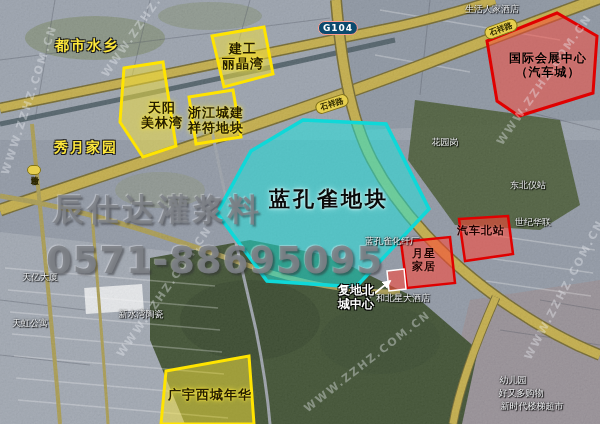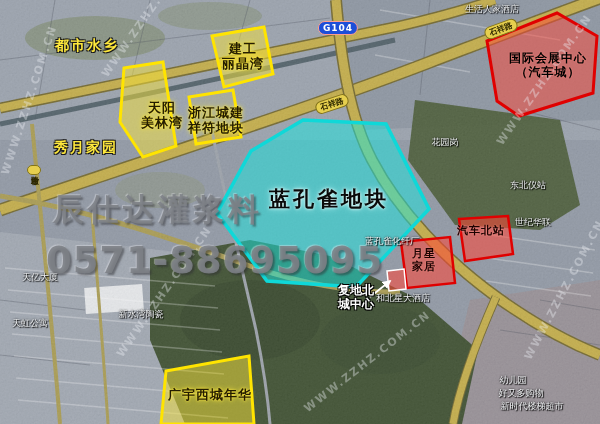--- a/index.html
+++ b/index.html
@@ -16,21 +16,21 @@
     text-shadow:0 0 3px rgba(255,255,255,.95),0 0 7px rgba(190,255,255,.85);}
   .red-dark{font-size:12px;font-weight:bold;color:#000000;letter-spacing:1px;
     text-shadow:0 0 2px rgba(255,140,130,.9);}
   .red-black{font-size:11px;font-weight:bold;color:#1c0200;letter-spacing:1px;
     text-shadow:0 0 2px rgba(255,150,140,.85);}
   .white-bold{font-size:12px;font-weight:bold;color:#ffffff;
     text-shadow:-1px -1px 0 #000,1px -1px 0 #000,-1px 1px 0 #000,1px 1px 0 #000;}
   .tiny{font-size:9px;color:#f0f2f4;text-shadow:0 0 2px #000,1px 1px 1px #000;}
   .capsule{font-size:8px;font-weight:bold;color:#2e2800;background:#e6cf4e;
     border:1px solid #82731a;border-radius:6px;padding:0 4px;line-height:11px;}
-  .g104{font-size:9px;font-weight:bold;color:#fff;background:#1d4ed8;
+  .g104{font-size:9px;font-weight:bold;color:#fff;background:#0c4a6e;
     border:1px solid #ff9d8f;border-radius:7px;padding:0 4px;line-height:12px;letter-spacing:1px;}
   .wm-brand{font-size:31px;font-weight:bold;color:rgba(124,127,133,.88);letter-spacing:4px;
     text-shadow:2px 2px 2px rgba(45,45,50,.5),-1px -1px 1px rgba(235,235,240,.4);transform:none;}
   .wm-phone{font-size:37px;font-weight:bold;color:rgba(124,127,133,.88);letter-spacing:1px;
     text-shadow:2px 2px 2px rgba(45,45,50,.5),-1px -1px 1px rgba(235,235,240,.4);transform:none;}
   .wm-site{font-size:11px;font-weight:bold;color:rgba(240,243,248,.38);letter-spacing:2px;}
 </style>
 </head>
 <body>
 

